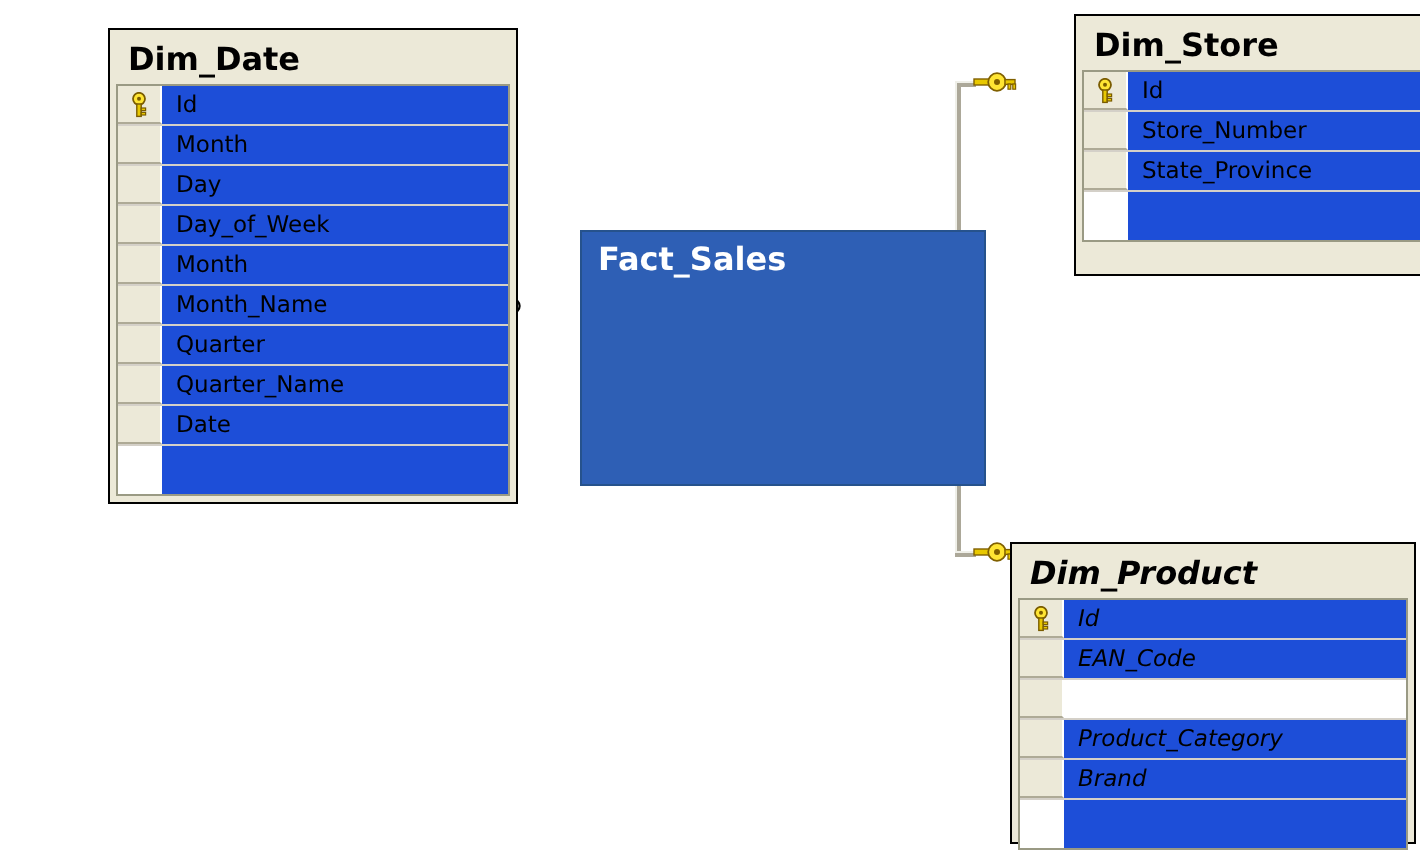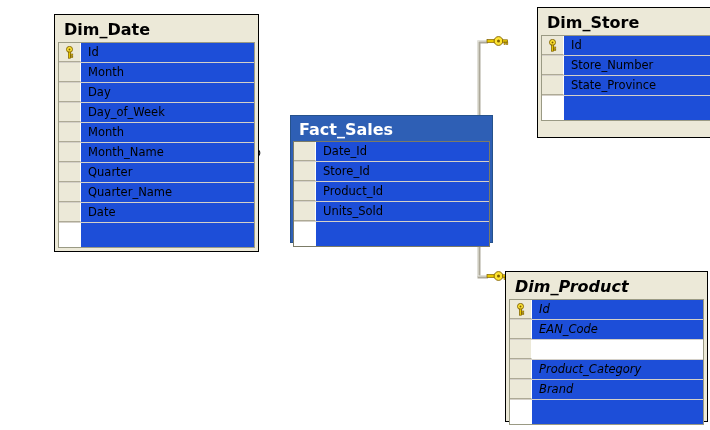--- a/index.html
+++ b/index.html
@@ -213,42 +213,20 @@
       </div>
       <div class="row blank">
         <div class="row-gutter"></div>
         <div class="row-name"></div>
       </div>
     </div>
   </div>
 
   <div class="entity selected" style="left:262px; top:115px; width:203px; height:128px;margin-left:28px;">
     <div class="entity-title">Fact_Sales</div>
-    <div class="entity-grid">
-      <div class="row">
-        <div class="row-gutter"></div>
-        <div class="row-name">Date_Id</div>
-      </div>
-      <div class="row">
-        <div class="row-gutter"></div>
-        <div class="row-name">Store_Id</div>
-      </div>
-      <div class="row">
-        <div class="row-gutter"></div>
-        <div class="row-name">Product_Id</div>
-      </div>
-      <div class="row">
-        <div class="row-gutter"></div>
-        <div class="row-name">Units_Sold</div>
-      </div>
-      <div class="row blank">
-        <div class="row-gutter"></div>
-        <div class="row-name"></div>
-      </div>
-    </div>
   </div>
 
   <div class="entity" style="left:505px; top:7px; width:203px; height:131px;margin-left:32px;">
     <div class="entity-title">Dim_Store</div>
     <div class="entity-grid">
       <div class="row">
         <div class="row-gutter">
           <svg class="key-icon" width="11" height="13" viewBox="0 0 11 13">
             <circle cx="5.5" cy="3.4" r="3.0" fill="#FFE533" stroke="#7A5C00" stroke-width="0.9"></circle>
             <circle cx="5.5" cy="3.4" r="1.0" fill="#7A5C00"></circle>

